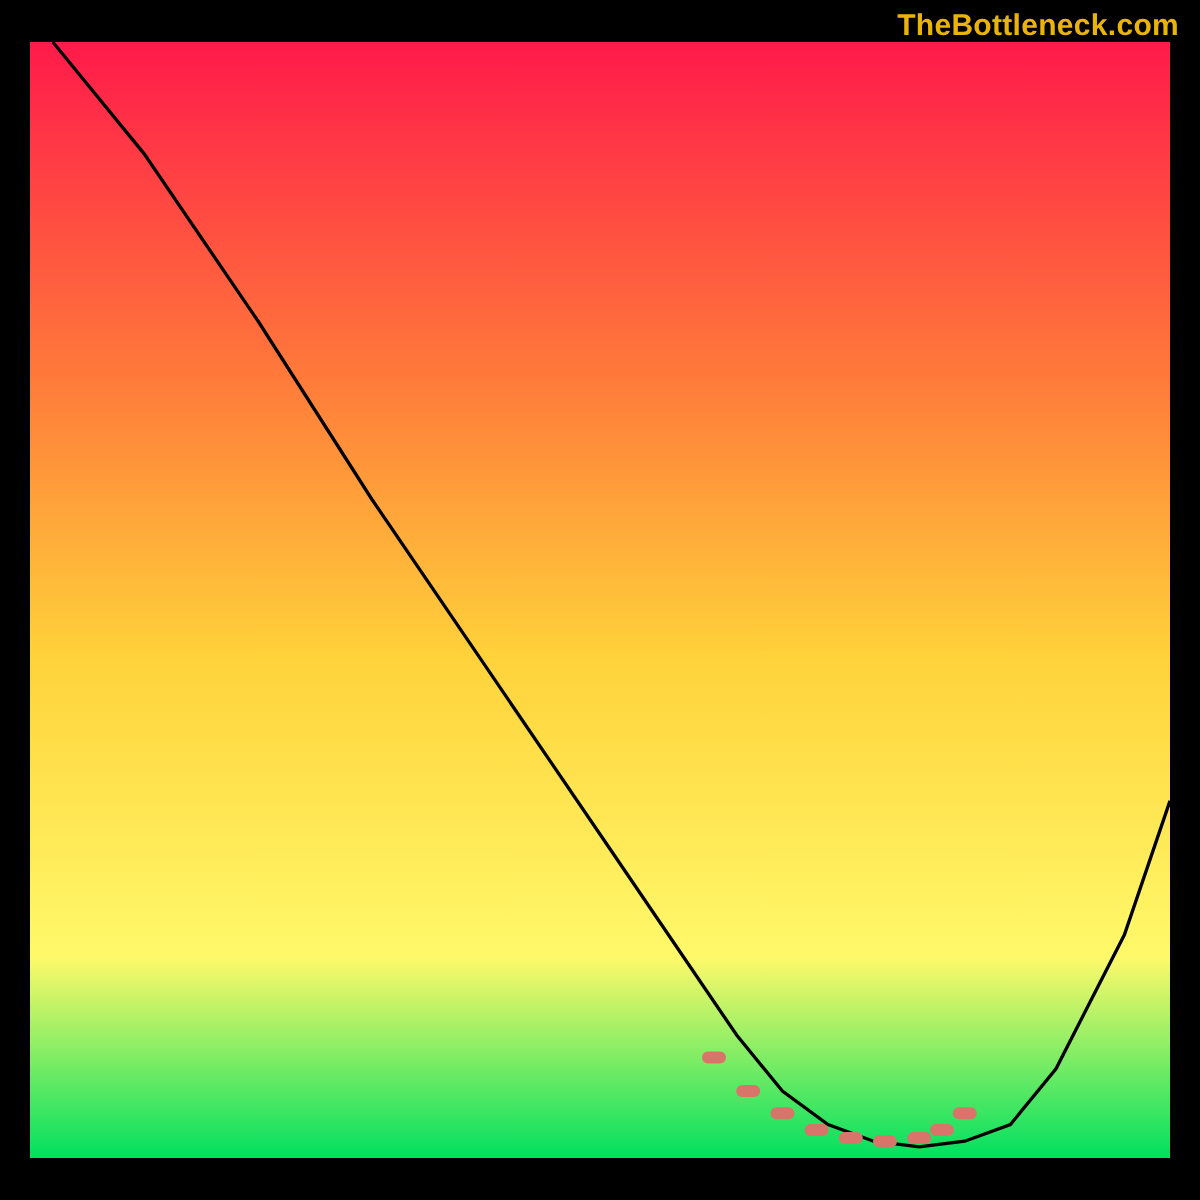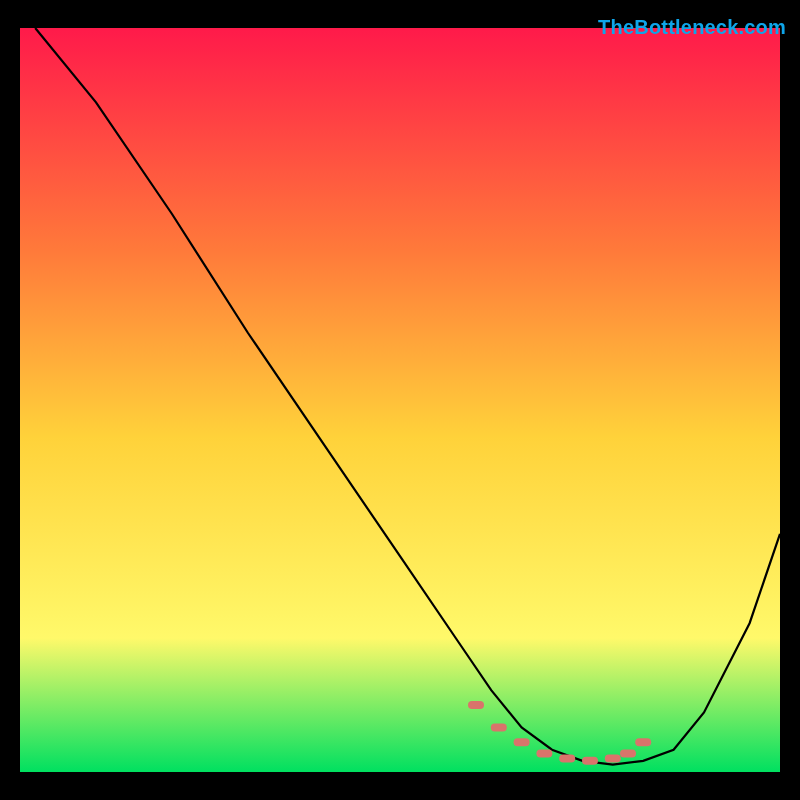--- a/index.html
+++ b/index.html
@@ -11,23 +11,23 @@
     font-family: Arial, sans-serif;
     overflow: hidden;
   }
   .container {
     position: relative;
     width: 800px;
     height: 800px;
   }
   .watermark {
     position: absolute;
-    top: 16px;
+    top: 6px;
     right: 14px;
-    color: #0ea5e9;
+    color: #eab308;
     font-size: 20px;
     font-weight: bold;
     letter-spacing: 0.2px;
     z-index: 10;
   }
   svg {
     display: block;
   }
 </style>
 </head>

